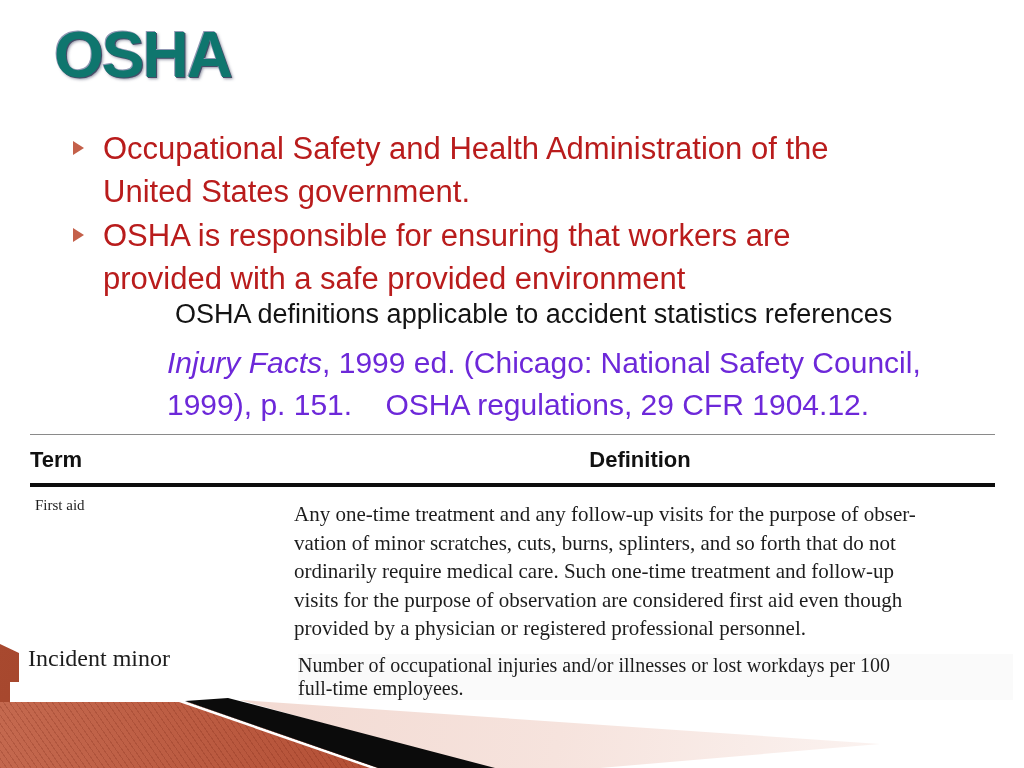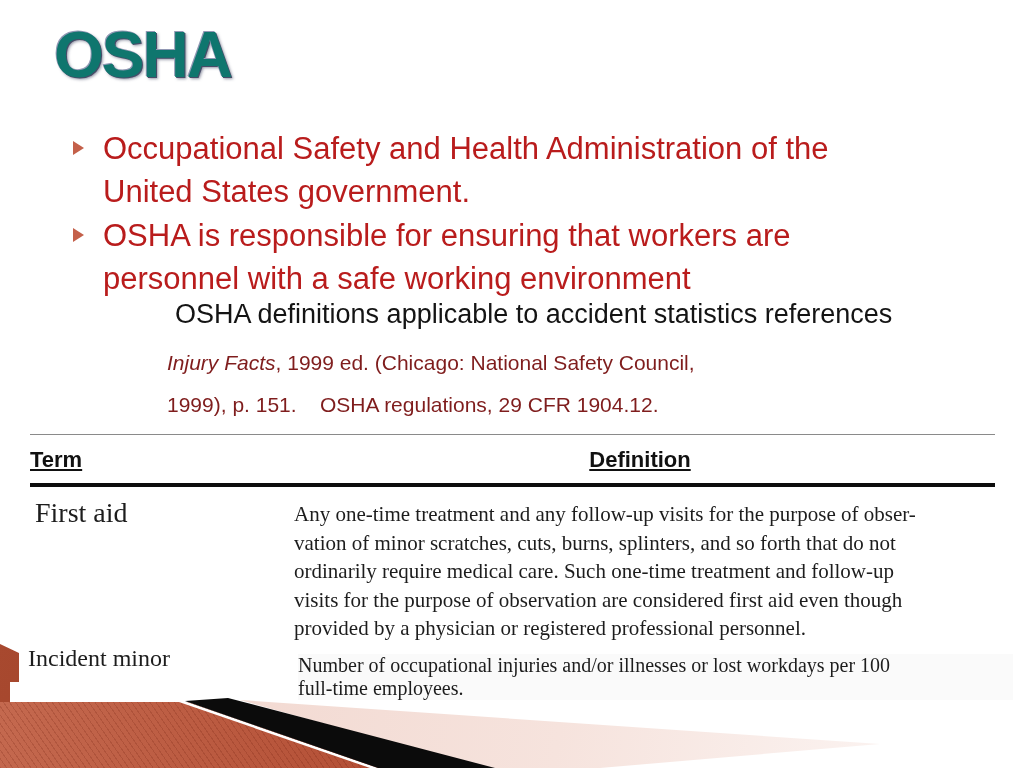--- a/index.html
+++ b/index.html
@@ -48,42 +48,42 @@
     white-space: pre-wrap;
   }
 
   
   .ref1 {
     position: absolute; left: 175px; top: 299px; margin: 0;
     font-size: 27px; color: #141414;
   }
   .ref2 {
     position: absolute; left: 167px; top: 342px; margin: 0;
-    font-size: 21px; line-height: 42px; color: #7f1d1d;
+    font-size: 30px; line-height: 42px; color: #6d28d9;
     white-space: pre-wrap; width: 800px;
   }
   .ref2 em { font-style: italic; }
 
   
   .thin-rule {
     position: absolute; left: 30px; top: 434px;
     width: 965px; height: 1px; background: #8a8a8a;
   }
   .th {
     position: absolute; top: 447px;
-    font-size: 22px; font-weight: bold; color: #111; text-decoration: underline;
+    font-size: 22px; font-weight: bold; color: #111;
   }
   .th.term-h { left: 30px; }
   .th.def-h { left: 450px; width: 380px; text-align: center; }
   .thick-rule {
     position: absolute; left: 30px; top: 483px;
     width: 965px; height: 4px; background: #0d0d0d;
   }
   .cell { color: #1d1d1d; font-family: "Liberation Serif", serif; }
-  .term-1 { position: absolute; left: 35px;  top: 497px; font-size: 28px; }
+  .term-1 { position: absolute; left: 35px;  top: 497px; font-size: 15px; }
   .def-1  {
     position: absolute; left: 294px; top: 500px; width: 715px;
     font-size: 21px; line-height: 28.6px; white-space: pre-wrap;
   }
   .term-2 { position: absolute; left: 28px;  top: 645px; font-size: 24px; }
   .def-2  {
     position: absolute; left: 298px; top: 654px; width: 715px;
     font-size: 20px; line-height: 23px; white-space: pre-wrap;
     background: rgba(0,0,0,0.02);
   }
@@ -123,21 +123,21 @@
 
   <div class="bullet-row r1">
     <span class="marker"></span>
     <div class="btext">Occupational Safety and Health Administration of the
 United States government.</div>
   </div>
 
   <div class="bullet-row r2">
     <span class="marker"></span>
     <div class="btext">OSHA is responsible for ensuring that workers are
-personnel with a safe working environment</div>
+provided with a safe provided environment</div>
   </div>
 
   <p class="ref1">OSHA definitions applicable to accident statistics references</p>
 
   <p class="ref2"><em>Injury Facts</em><span>, 1999 ed. (Chicago: National Safety Council,
 1999), p. 151.    OSHA regulations, 29 CFR 1904.12.</span></p>
 
   <div>
     <div class="thin-rule"></div>
     <div class="th term-h">Term</div>

